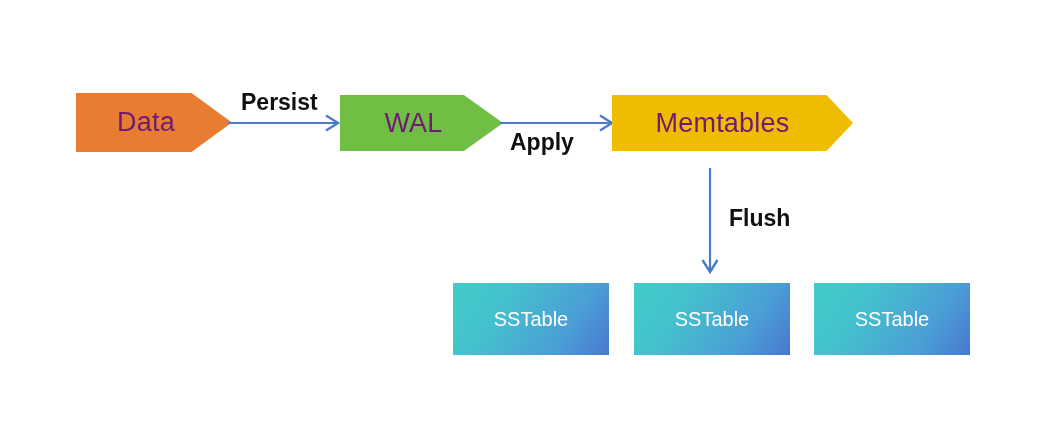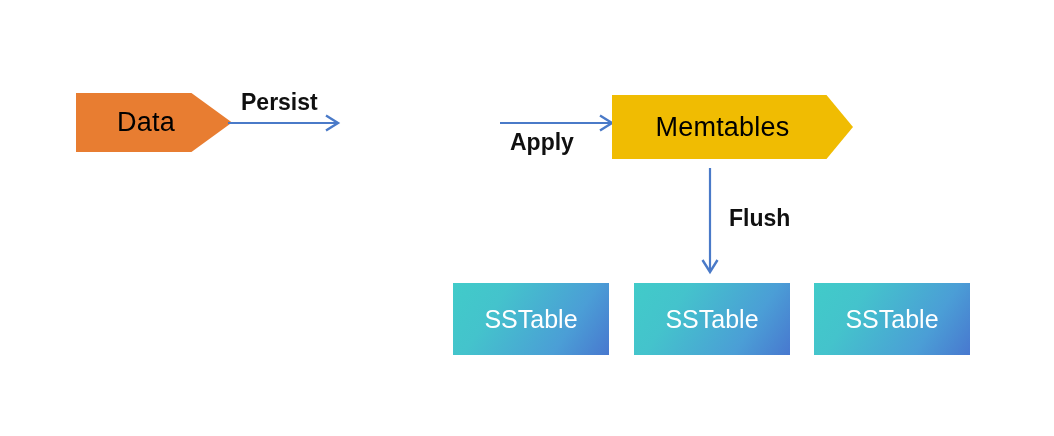--- a/index.html
+++ b/index.html
@@ -18,21 +18,21 @@
     background: #ffffff;
     overflow: hidden;
   }
 
   
   .node {
     position: absolute;
     display: flex;
     align-items: center;
     justify-content: center;
-    color: #000000;
+    color: #701a75;
     font-family: "Liberation Sans", sans-serif;
     font-weight: 400;
     letter-spacing: 0.2px;
     box-sizing: border-box;
     user-select: none;
   }
 
   .arrow-node {
     font-size: 27px;
   }
@@ -58,37 +58,37 @@
     width: 163px;
     height: 56px;
     background: #70bf44;
     clip-path: polygon(0% 0%, 76% 0%, 100% 50%, 76% 100%, 0% 100%);
   }
 
   #node-memtables {
     left: 612px;
     top: 95px;
     width: 241px;
-    height: 64px;
+    height: 56px;
     background: #f0bc02;
     clip-path: polygon(0% 0%, 89% 0%, 100% 50%, 89% 100%, 0% 100%);
   }
   #node-memtables .label { transform: translateX(-10px); }
 
   
   .sstable {
     position: absolute;
     top: 283px;
     width: 156px;
     height: 72px;
     display: flex;
     align-items: center;
     justify-content: center;
     color: #ffffff;
-    font-size: 25px;
+    font-size: 20px;
     font-family: "Liberation Sans", sans-serif;
     background: linear-gradient(123deg, #41cbc9 0%, #44c3cc 28%, #4b9ed6 72%, #4878cf 100%);
     user-select: none;
   }
   #sstable-1 { left: 453px; }
   #sstable-2 { left: 634px; }
   #sstable-3 { left: 814px; }
 
   
   .connector {
@@ -121,20 +121,23 @@
   <div class="node arrow-node" id="node-data">
     <span class="label">Data</span>
   </div>
 
   <svg class="connector" id="connector-persist" viewBox="0 0 120 34">
     <line x1="0" y1="17" x2="108" y2="17" stroke="#4a7ac8" stroke-width="2.2"></line>
     <polyline points="98,9.5 110,17 98,24.5" fill="none" stroke="#4a7ac8" stroke-width="2.4"></polyline>
   </svg>
   <div class="edge-label" id="label-persist">Persist</div>
 
+  <div class="node arrow-node" id="node-wal">
+    <span class="label">WAL</span>
+  </div>
 
   <svg class="connector" id="connector-apply" viewBox="0 0 122 34">
     <line x1="0" y1="17" x2="110" y2="17" stroke="#4a7ac8" stroke-width="2.2"></line>
     <polyline points="100,9.5 112,17 100,24.5" fill="none" stroke="#4a7ac8" stroke-width="2.4"></polyline>
   </svg>
   <div class="edge-label" id="label-apply">Apply</div>
 
   <div class="node arrow-node" id="node-memtables">
     <span class="label">Memtables</span>
   </div>

